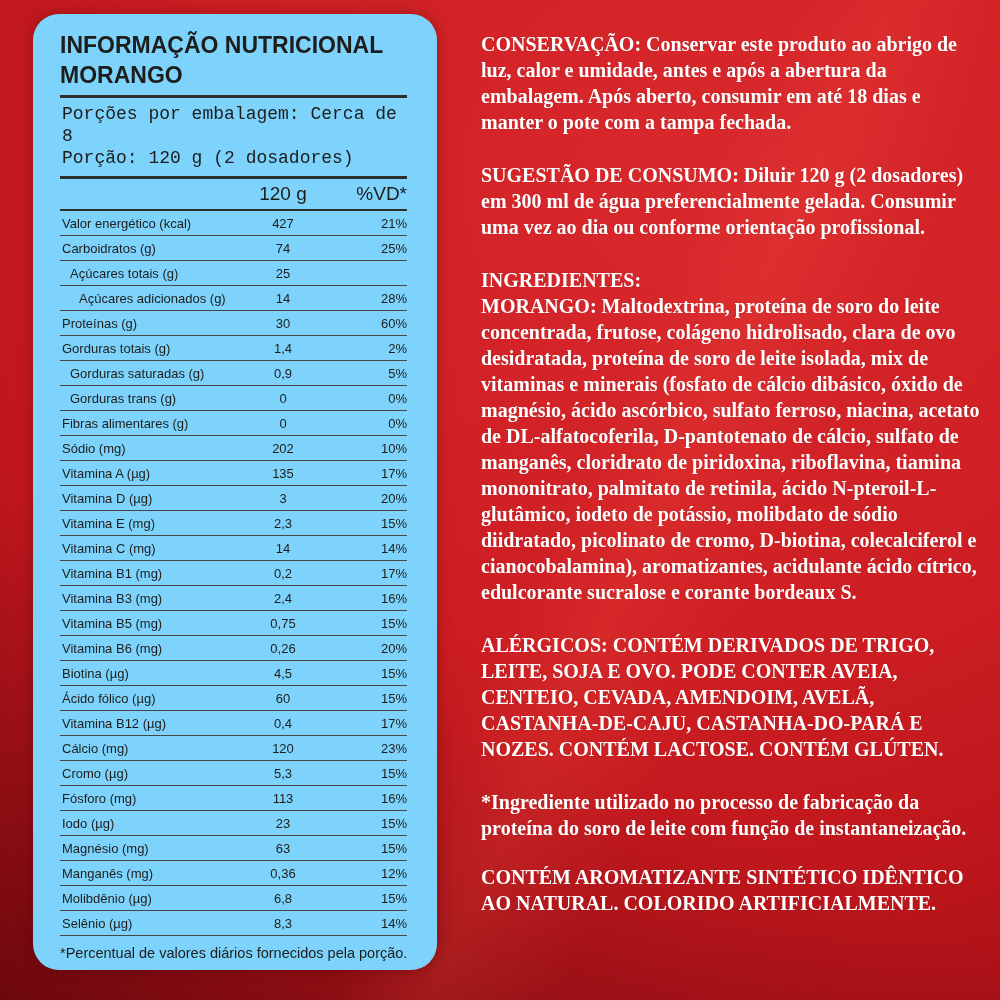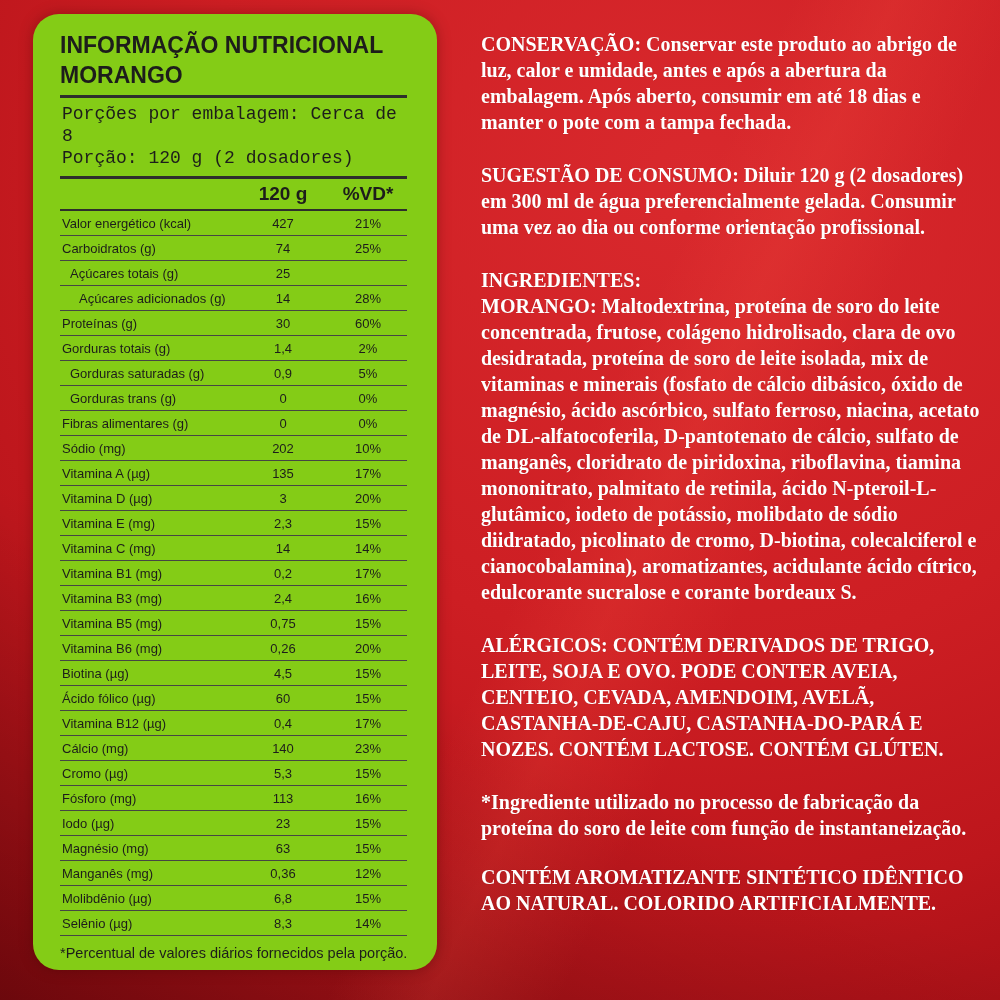--- a/index.html
+++ b/index.html
@@ -8,33 +8,33 @@
     background:
       linear-gradient(115deg, rgba(255,255,255,0) 54%, rgba(255,90,70,0.16) 61%, rgba(255,255,255,0) 70%),
       linear-gradient(25deg, rgba(0,0,0,0.25) 0%, rgba(0,0,0,0) 35%),
       radial-gradient(135% 125% at 70% 18%, #d9292d 0%, #cd1e23 38%, #bd161c 58%, #970c12 80%, #6e0509 100%);
     position:relative;
   }
 
   
   .panel{
     position:absolute; left:33px; top:14px; width:404px; height:956px;
-    background:#84cc16; border-radius:26px;
+    background:#7dd3fc; border-radius:26px;
     box-shadow:0 0 14px rgba(60,0,0,0.35);
     padding:16px 30px 0 27px; box-sizing:border-box;
     color:#1d1d1b;
   }
   .p-title{font-size:23px;font-weight:bold;line-height:30px;letter-spacing:0;}
   .rule{height:3px;background:#2e2e2c;margin-top:5px;}
   .rule.mid{margin-top:3px;}
   .servings{font-size:18px;line-height:22px;padding:5px 0 4px 2px;font-family:Liberation Mono, monospace;}
-  .thead{display:flex;align-items:center;height:30px;font-weight:bold;font-size:19px;border-bottom:2px solid #2e2e2c;}
+  .thead{display:flex;align-items:center;height:30px;font-weight:normal;font-size:19px;border-bottom:2px solid #2e2e2c;}
   .c-label{flex:1;}
   .c-val{width:92px;text-align:center;}
-  .c-vd{width:78px;text-align:center;}
+  .c-vd{width:78px;text-align:right;}
   .trow{display:flex;align-items:center;height:24px;border-bottom:1px solid #464644;font-size:13px;}
   .trow .c-label{padding-left:2px;}
   .trow.indent1 .c-label{padding-left:10px;}
   .trow.indent2 .c-label{padding-left:19px;}
   .footnote{font-size:14.5px;margin-top:9px;white-space:nowrap;}
 
   
   .info{
     position:absolute; left:481px; top:31px; width:500px;
     font-family:"Liberation Serif",serif; font-weight:700;
@@ -163,21 +163,21 @@
         <span class="c-val">60</span>
         <span class="c-vd">15%</span>
       </div>
       <div class="trow indent0">
         <span class="c-label">Vitamina B12 (µg)</span>
         <span class="c-val">0,4</span>
         <span class="c-vd">17%</span>
       </div>
       <div class="trow indent0">
         <span class="c-label">Cálcio (mg)</span>
-        <span class="c-val">140</span>
+        <span class="c-val">120</span>
         <span class="c-vd">23%</span>
       </div>
       <div class="trow indent0">
         <span class="c-label">Cromo (µg)</span>
         <span class="c-val">5,3</span>
         <span class="c-vd">15%</span>
       </div>
       <div class="trow indent0">
         <span class="c-label">Fósforo (mg)</span>
         <span class="c-val">113</span>

